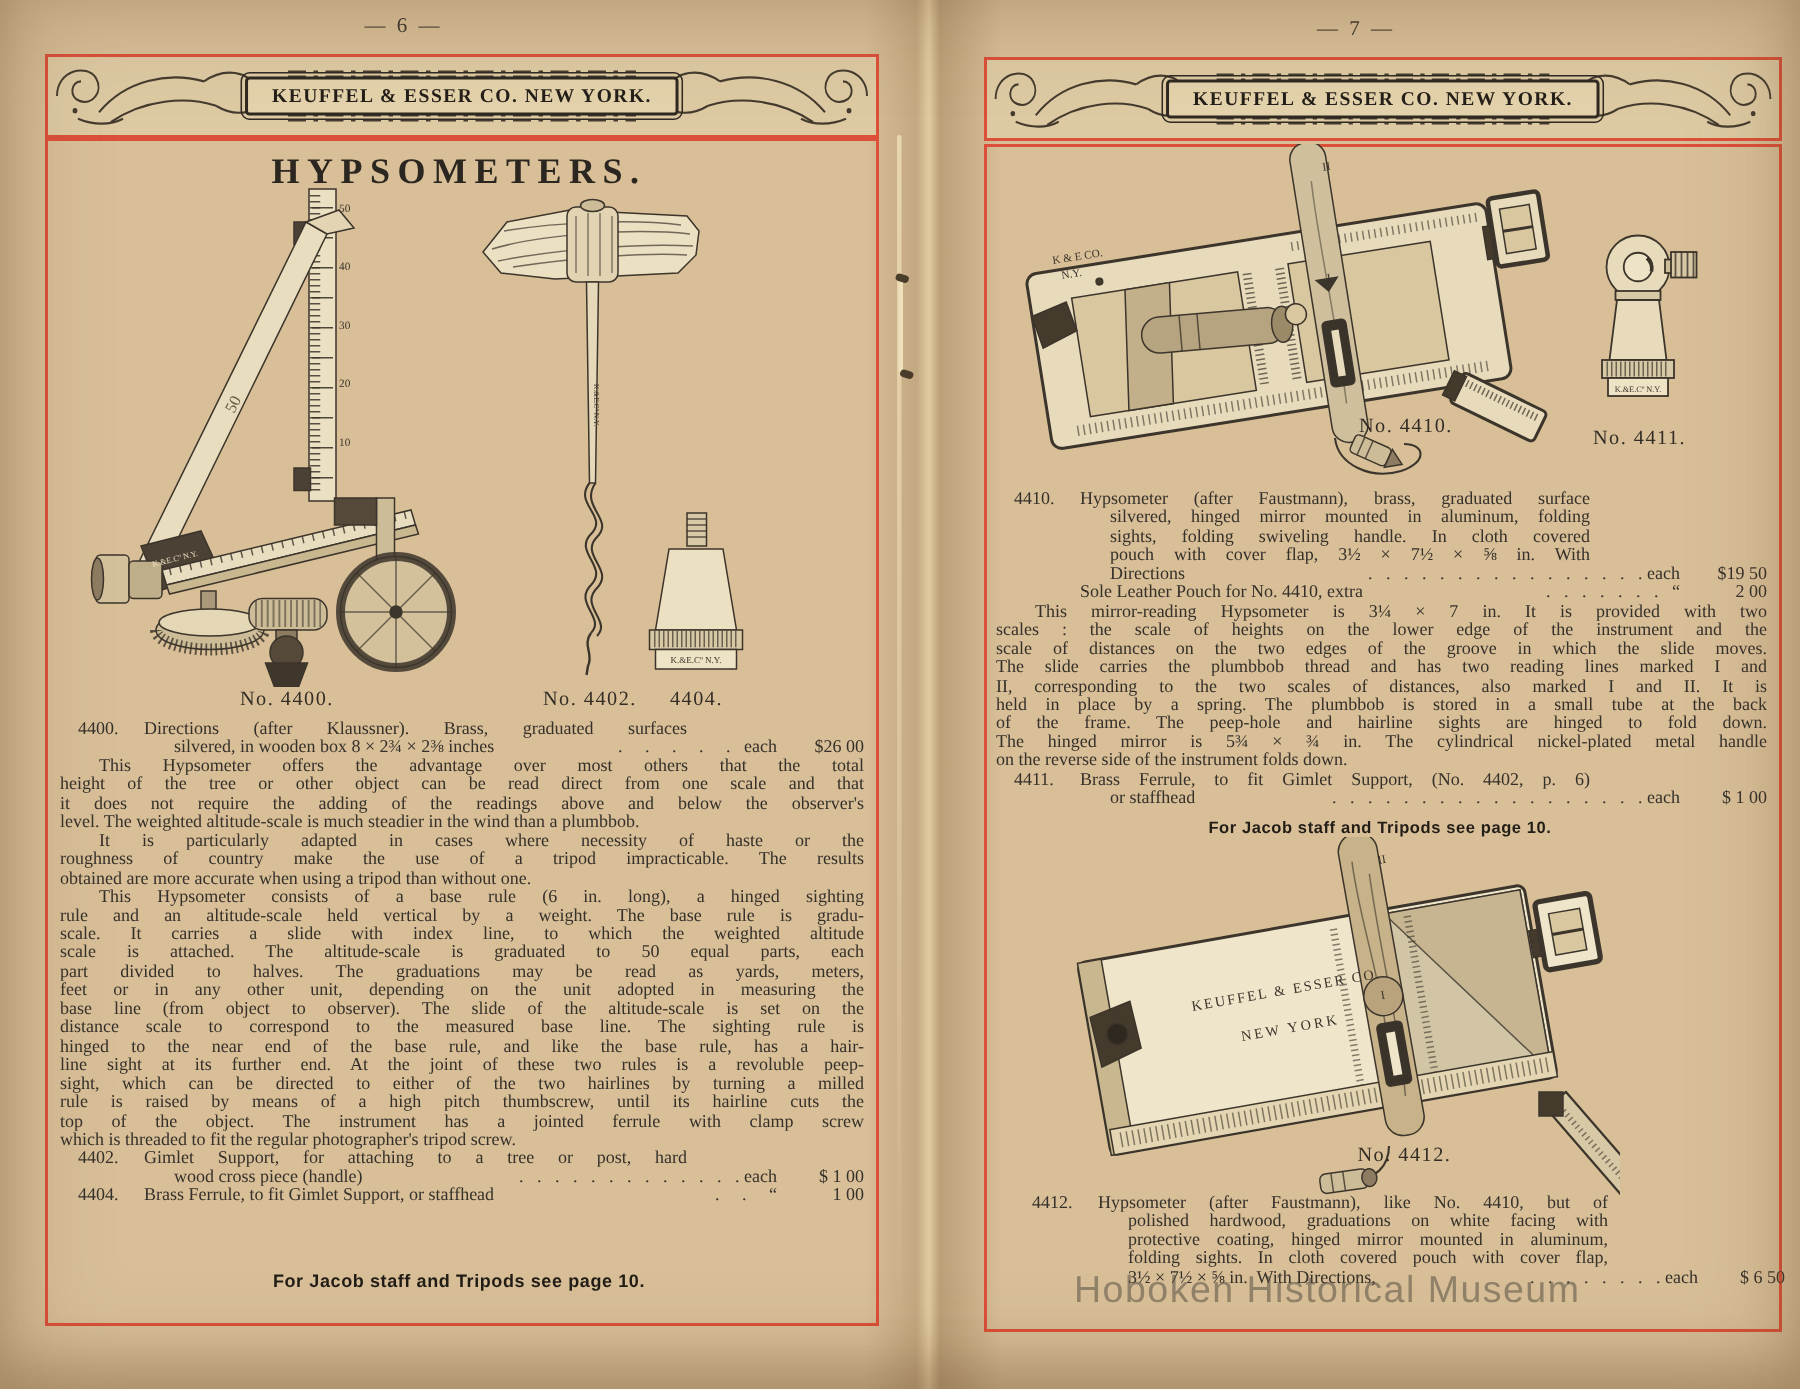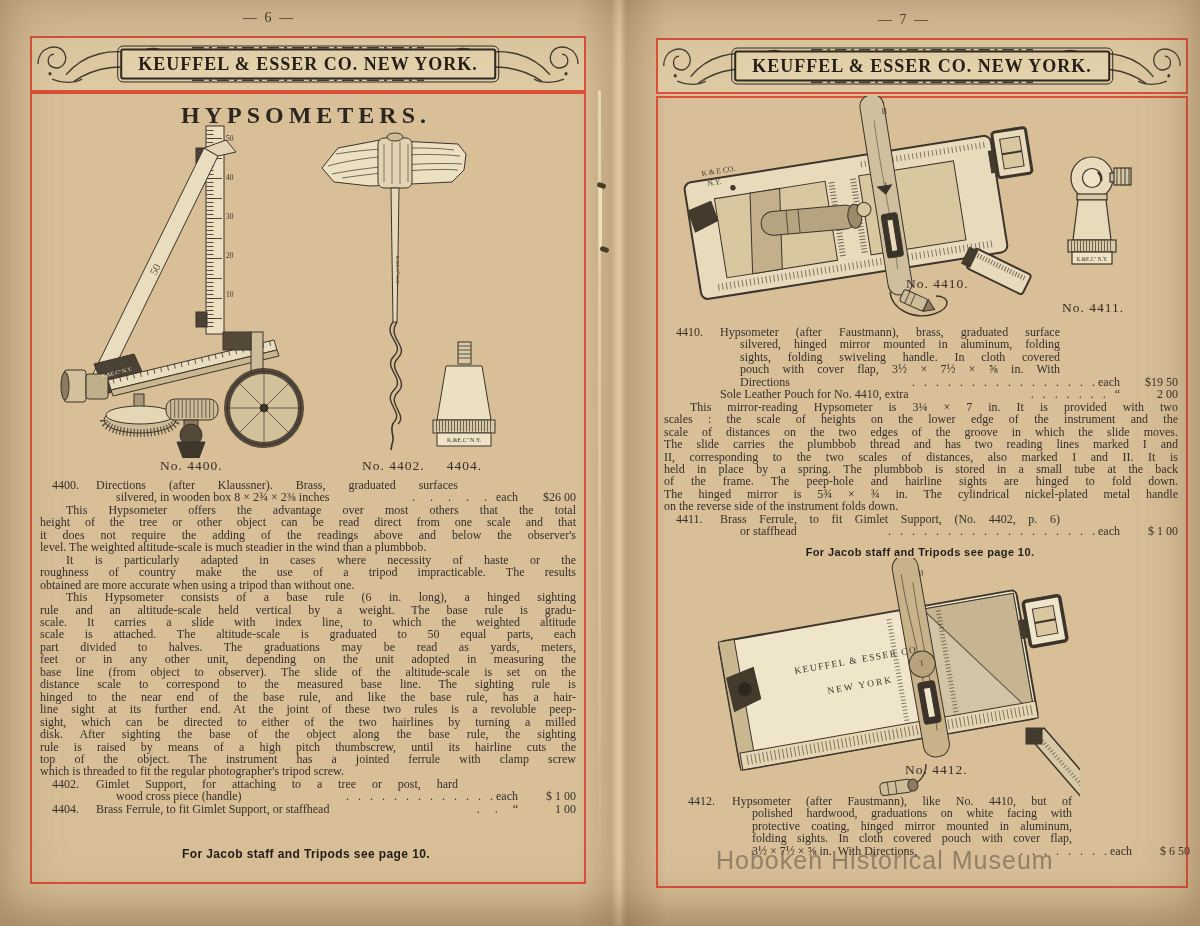--- a/index.html
+++ b/index.html
@@ -14,21 +14,21 @@
   #fold-line{position:absolute;left:598px;top:90px;width:3px;height:800px;z-index:2;
     background:linear-gradient(180deg,#e9d6ae,#d9c199 60%,rgba(217,193,153,0));border-radius:2px;}
   .stitch{position:absolute;width:9px;height:5px;background:#4a3c2a;border-radius:3px;z-index:3;transform:rotate(18deg);}
   #stitch-thread{position:absolute;left:599px;top:186px;width:3px;height:62px;background:#efdfba;z-index:2;border-radius:2px;}
   
   .pagenum{position:absolute;font-size:14px;letter-spacing:2px;color:#3c352c;z-index:5;}
   .banner{position:absolute;height:52px;border:2px solid #dc4f38;background:#ddcaa3;z-index:5;}
   .banner svg{position:absolute;inset:0;width:100%;height:100%;}
   .cartouche{position:absolute;left:50%;top:50%;transform:translate(-50%,-50%);
     border:2px solid #2f2921;outline:1px solid #2f2921;outline-offset:2px;border-radius:3px;
-    background:#e3d2ab;padding:3px 16px;font-weight:bold;font-size:18px;letter-spacing:1px;white-space:nowrap;color:#241f19;}
+    background:#e3d2ab;padding:3px 16px;font-weight:bold;font-size:13px;letter-spacing:1px;white-space:nowrap;color:#241f19;}
   .contentbox{position:absolute;border:2px solid #dc4f38;z-index:4;}
   .pgtitle{position:absolute;width:100%;text-align:center;font-weight:bold;font-size:24px;letter-spacing:5px;color:#2c2620;}
   .figcap{position:absolute;font-size:13.5px;letter-spacing:1px;color:#332d26;z-index:6;white-space:pre;}
   
   .textblock{position:absolute;z-index:6;}
   .line{position:relative;line-height:12.45px;font-size:12px;text-align:justify;}
   .line.j{text-align-last:justify;-moz-text-align-last:justify;}
   .line.fi{text-indent:26px;}
   .line.i1{padding-left:56px;}
   .line.i2{padding-left:76px;}
@@ -189,21 +189,20 @@
       <div class="line j"><span class="t">rule and an altitude-scale held vertical by a weight.  The base rule is gradu-</span></div>
       <div class="line j"><span class="t">scale.  It carries a slide with index line, to which the weighted altitude</span></div>
       <div class="line j"><span class="t">scale is attached.  The altitude-scale is graduated to 50 equal parts, each</span></div>
       <div class="line j"><span class="t">part divided to halves.  The graduations may be read as yards, meters,</span></div>
       <div class="line j"><span class="t">feet or in any other unit, depending on the unit adopted in measuring the</span></div>
       <div class="line j"><span class="t">base line (from object to observer).  The slide of the altitude-scale is set on the</span></div>
       <div class="line j"><span class="t">distance scale to correspond to the measured base line.  The sighting rule is</span></div>
       <div class="line j"><span class="t">hinged to the near end of the base rule, and like the base rule, has a hair-</span></div>
       <div class="line j"><span class="t">line sight at its further end.  At the joint of these two rules is a revoluble peep-</span></div>
       <div class="line j"><span class="t">sight, which can be directed to either of the two hairlines by turning a milled</span></div>
-      <div class="line j"><span class="t">disk.  After sighting the base of the object along the base rule, the sighting</span></div>
       <div class="line j"><span class="t">rule is raised by means of a high pitch thumbscrew, until its hairline cuts the</span></div>
       <div class="line j"><span class="t">top of the object.  The instrument has a jointed ferrule with clamp screw</span></div>
       <div class="line"><span class="t">which is threaded to fit the regular photographer's tripod screw.</span></div>
       <div class="line i1 j nr"><span class="num">4402.</span><span class="t">Gimlet Support, for attaching to a tree or post, hard</span></div>
       <div class="line i2 pl">
         <span class="t">wood cross piece (handle)</span>
         <span class="dots">.   .   .   .   .   .   .   .   .   .   .   .   . each</span>
         <span class="price">$ 1 00</span>
       </div>
       <div class="line i1 pl">
@@ -316,21 +315,21 @@
       <rect x="25" y="44" width="30" height="6" fill="#d8c9a6"></rect>
       <path d="M26,50 L54,50 L59,90 L21,90 Z" fill="#e8dbbc"></path>
       <rect x="16" y="90" width="48" height="12" fill="#d8c9a6"></rect>
       <line x1="19" y1="96" x2="61" y2="96" stroke-width="10" stroke-dasharray="1 2" opacity=".7"></line>
       <rect x="20" y="102" width="40" height="12" fill="#efe3c6"></rect>
     </g>
     <text x="40" y="111" font-size="5.5" fill="#3c352b" text-anchor="middle">K.&amp;E.Cº N.Y.</text>
   </svg>
 
   <div class="figcap" style="left:906px;top:276px;">No. 4410.</div>
-  <div class="figcap" style="left:1062px;top:284px;margin-top:16px;">No. 4411.</div>
+  <div class="figcap" style="left:1062px;top:284px;">No. 4411.</div>
 
   <div class="textblock" style="left:664px;top:326px;width:514px;">
       <div class="line i1 j nr"><span class="num">4410.</span><span class="t">Hypsometer (after Faustmann), brass, graduated surface</span></div>
       <div class="line i2 j nr"><span class="t">silvered, hinged mirror mounted in aluminum, folding</span></div>
       <div class="line i2 j nr"><span class="t">sights, folding swiveling handle.  In cloth covered</span></div>
       <div class="line i2 j nr"><span class="t">pouch with cover flap, 3½ × 7½ × ⅝ in.  With</span></div>
       <div class="line i2 pl">
         <span class="t">Directions</span>
         <span class="dots">.   .   .   .   .   .   .   .   .   .   .   .   .   .   .   . each</span>
         <span class="price">$19 50</span>

